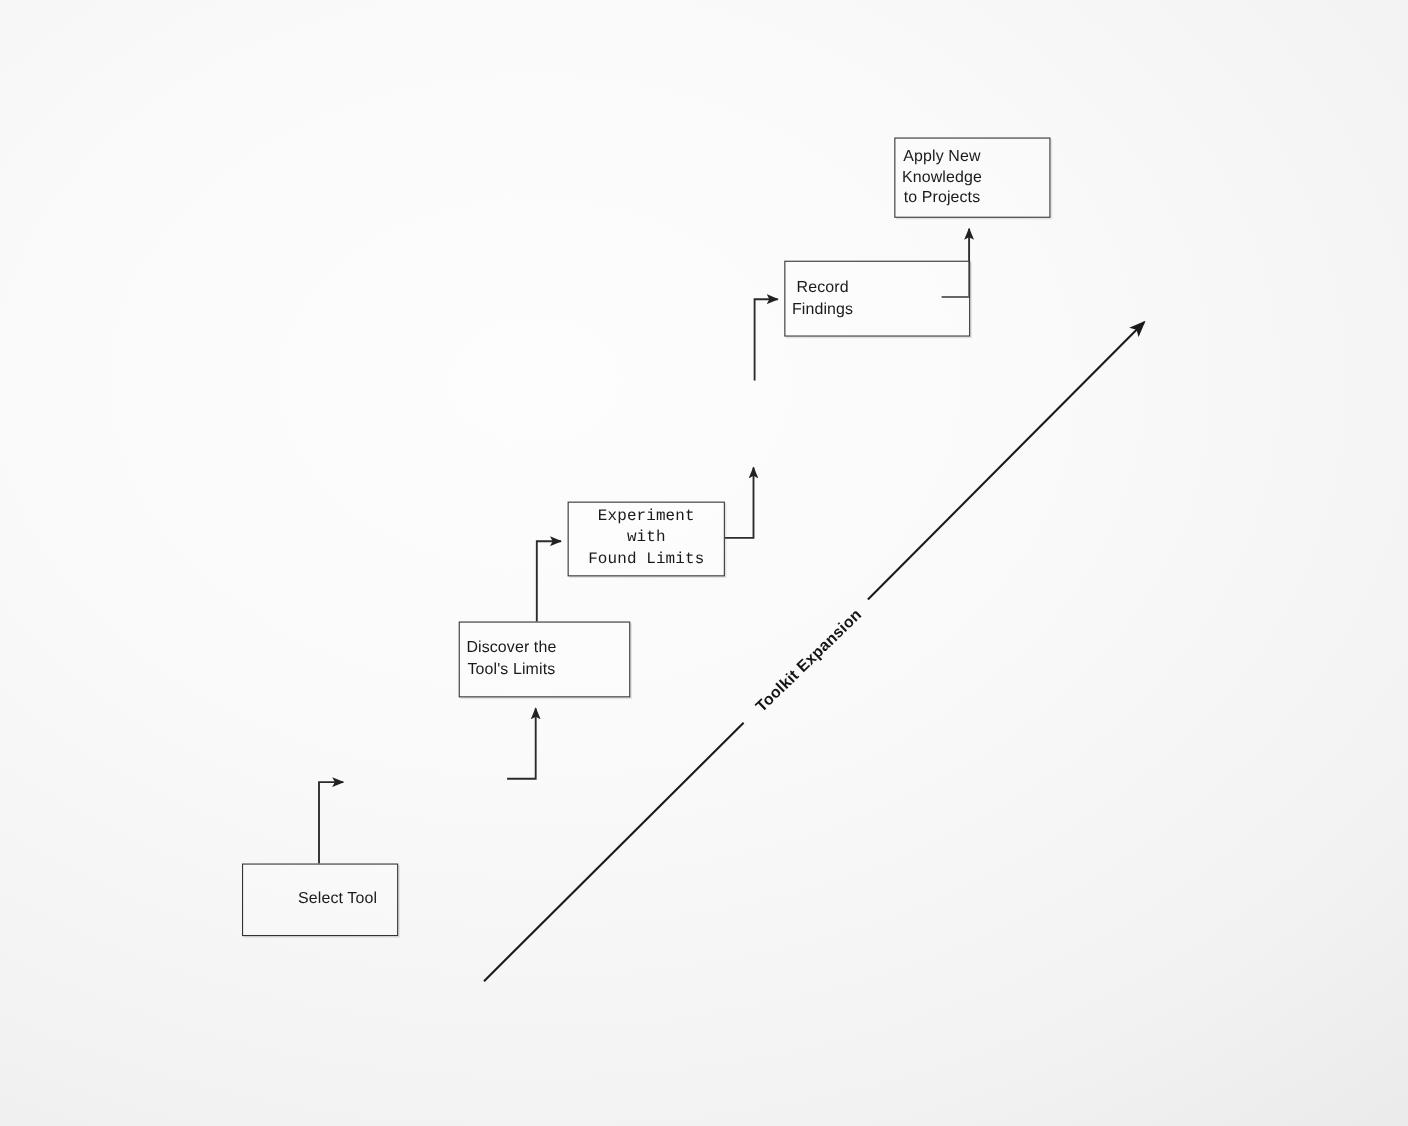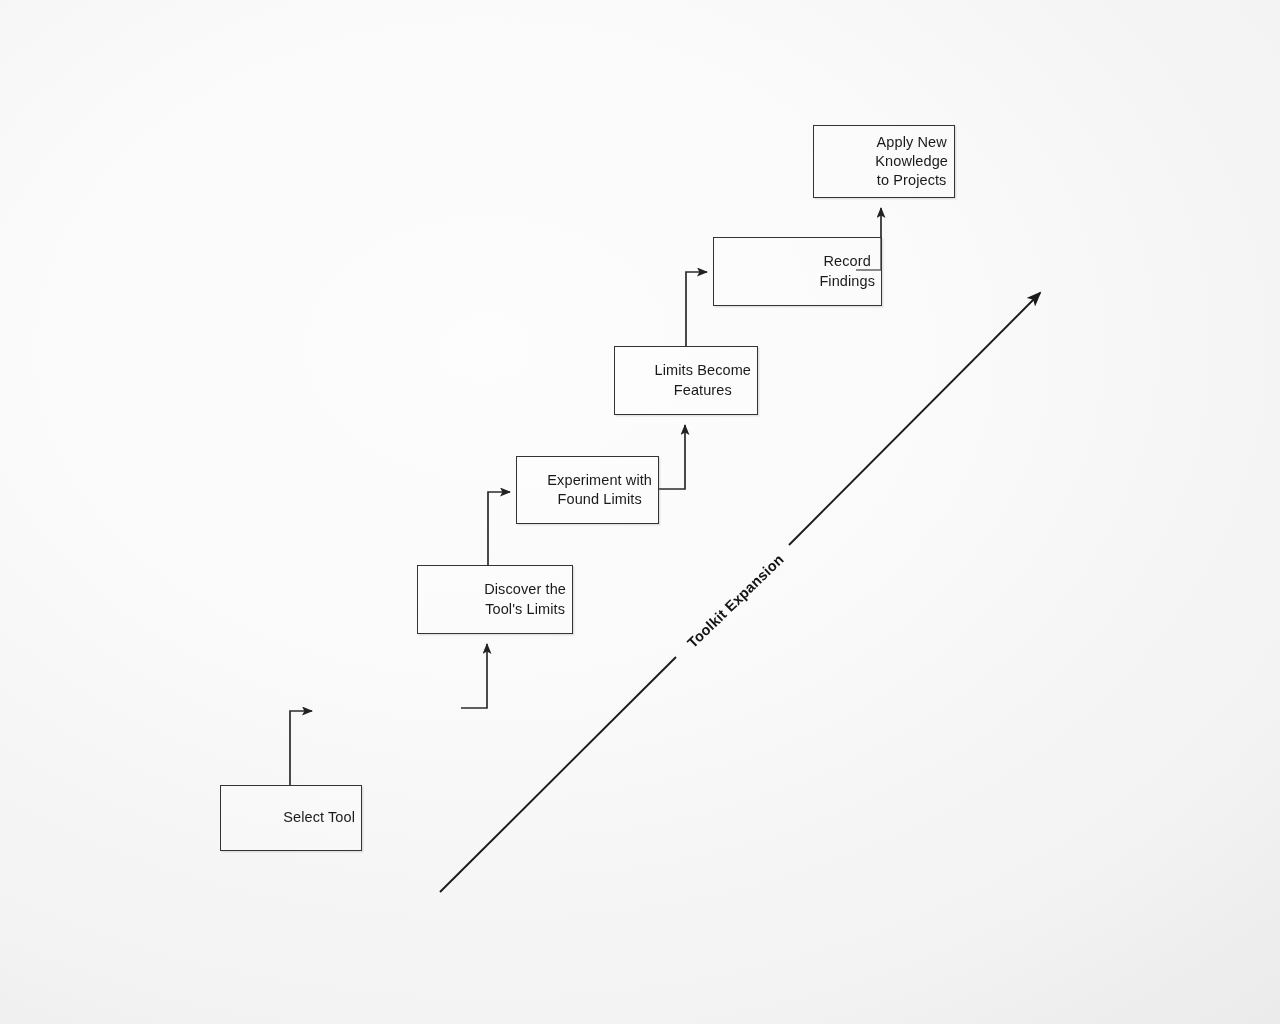--- a/index.html
+++ b/index.html
@@ -25,21 +25,21 @@
     width: 1280px;
     height: 1024px;
   }
   .node-box {
     position: absolute;
     box-sizing: border-box;
     border: 1.6px solid #333333;
     background: rgba(255,255,255,0.28);
     display: flex;
     align-items: center;
-    justify-content: flex-end;
+    justify-content: flex-start;
     text-align: center;
     color: #1a1a1a;
     font-size: 14.5px;
     line-height: 1.32;
     letter-spacing: 0.1px;
     box-shadow: 1.5px 1.5px 0 rgba(120,120,120,0.18);
   }
   .node-label {
     white-space: pre-line;
     padding: 0 6px;
@@ -100,29 +100,25 @@
   <div class="node-box" style="left:220px; top:785px; width:142px; height:66px;padding-left:44px;">
     <span class="node-label">Select Tool</span>
   </div>
 
 
   <div class="node-box" style="left:417px; top:565px; width:156px; height:69px;">
     <span class="node-label">Discover the
 Tool's Limits</span>
   </div>
 
-  <div class="node-box" style="left:516px; top:456px; width:143px; height:68px;">
+  <div class="node-box" style="left:516px; top:456px; width:143px; height:68px;font-family:Liberation Mono, monospace;">
     <span class="node-label">Experiment with
 Found Limits</span>
   </div>
 
-  <div class="node-box" style="left:614px; top:346px; width:144px; height:69px;">
-    <span class="node-label">Limits Become
-Features</span>
-  </div>
 
   <div class="node-box" style="left:713px; top:237px; width:169px; height:69px;">
     <span class="node-label">Record
 Findings</span>
   </div>
 
   <div class="node-box" style="left:813px; top:125px; width:142px; height:73px;">
     <span class="node-label">Apply New
 Knowledge
 to Projects</span>

